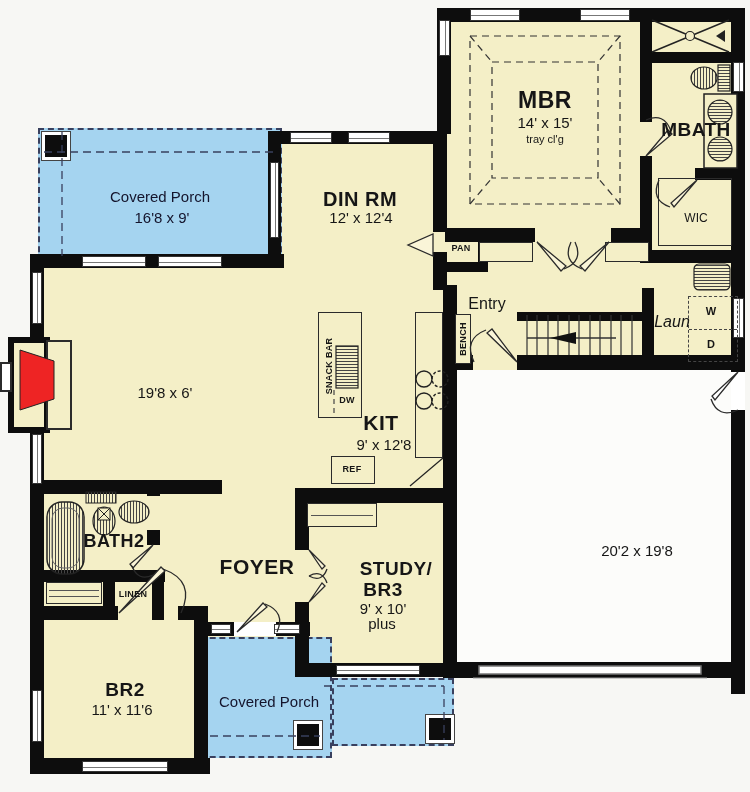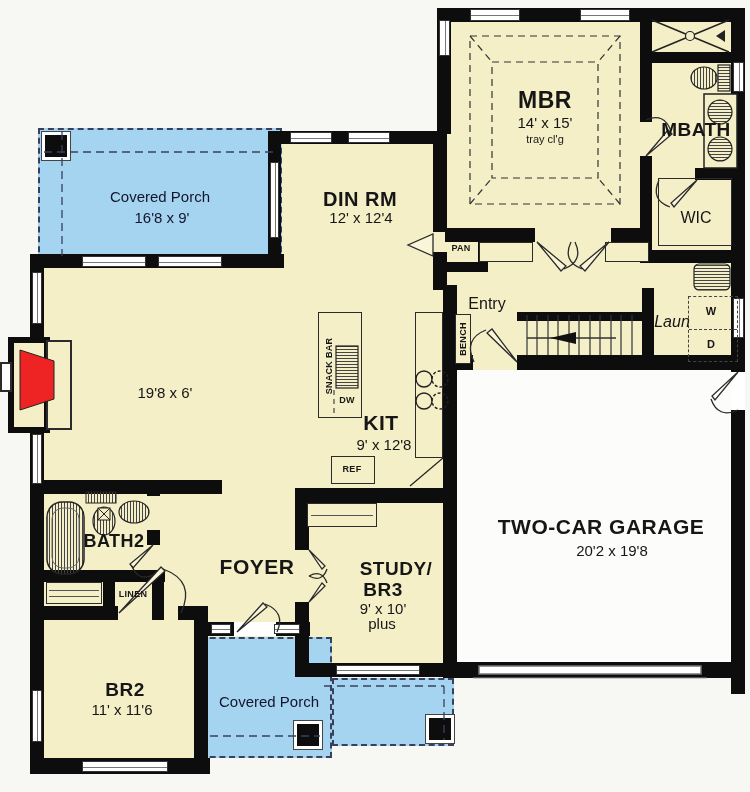--- a/index.html
+++ b/index.html
@@ -252,21 +252,21 @@
       <rect x="479" y="666" width="222" height="8" fill="#fff" stroke="#777" stroke-width="1.5"></rect>
       <path d="M473,678 H707" stroke="#999" stroke-width="1.2" fill="none"></path>
     </g>
   </svg>
 
   <div class="lbl rm" style="left:545px;top:100px;font-size:23px;">MBR</div>
   <div class="lbl" style="left:545px;top:122px;font-size:15px;">14' x 15'</div>
   <div class="lbl" style="left:545px;top:139px;font-size:11px;">tray cl'g</div>
 
   <div class="lbl rm" style="left:696px;top:130px;font-size:19px;text-align:center;">MBATH</div>
-  <div class="lbl" style="left:696px;top:218px;font-size:16px;">WIC</div>
+  <div class="lbl" style="left:696px;top:218px;font-size:12px;">WIC</div>
 
   <div class="lbl" style="left:160px;top:196px;font-size:15px;color:#14142c;">Covered Porch</div>
   <div class="lbl" style="left:162px;top:217px;font-size:15px;color:#14142c;">16'8 x 9'</div>
 
   <div class="lbl rm" style="left:360px;top:199px;font-size:20px;">DIN RM</div>
   <div class="lbl" style="left:361px;top:217px;font-size:15px;">12' x 12'4</div>
 
   <div class="lbl" style="left:487px;top:304px;font-size:16px;">Entry</div>
   <div class="lbl" style="left:672px;top:322px;font-size:16px;font-style:italic;">Laun</div>
 
@@ -276,23 +276,22 @@
   <div class="lbl" style="left:384px;top:444px;font-size:15px;">9' x 12'8</div>
 
   <div class="lbl rm" style="left:114px;top:541px;font-size:18px;">BATH2</div>
   <div class="lbl rm" style="left:257px;top:567px;font-size:21px;">FOYER</div>
 
   <div class="lbl rm" style="left:396px;top:569px;font-size:19px;">STUDY/</div>
   <div class="lbl rm" style="left:383px;top:590px;font-size:19px;">BR3</div>
   <div class="lbl" style="left:383px;top:608px;font-size:15px;">9' x 10'</div>
   <div class="lbl" style="left:382px;top:623px;font-size:15px;">plus</div>
 
-  <div class="lbl rm" style="left:601px;top:527px;font-size:21px;">TWO-CAR GARAGE</div>
   <div class="lbl" style="left:601px;top:550px;font-size:15px;"></div>
-  <div class="lbl" style="left:612px;top:550px;font-size:15px;">20'2 x 19'8</div>
+  <div class="lbl" style="left:637px;top:550px;font-size:15px;">20'2 x 19'8</div>
 
   <div class="lbl rm" style="left:125px;top:690px;font-size:19px;">BR2</div>
   <div class="lbl" style="left:122px;top:709px;font-size:15px;">11' x 11'6</div>
 
   <div class="lbl" style="left:269px;top:701px;font-size:15px;color:#14142c;">Covered Porch</div>
 
   <div class="lbl sm" style="left:461px;top:248px;">PAN</div>
   <div class="vlbl sm" style="left:463px;top:339px;">BENCH</div>
   <div class="vlbl sm" style="left:329px;top:366px;">SNACK BAR</div>
   <div class="lbl sm" style="left:347px;top:400px;">DW</div>

